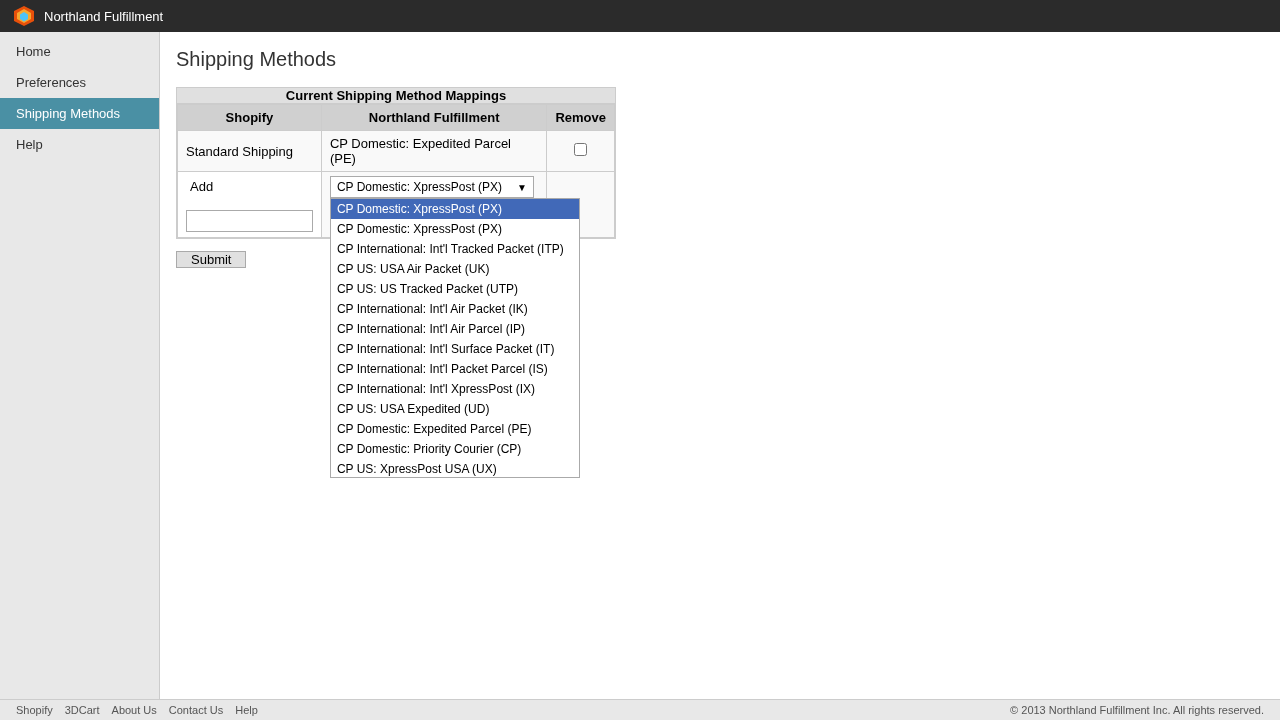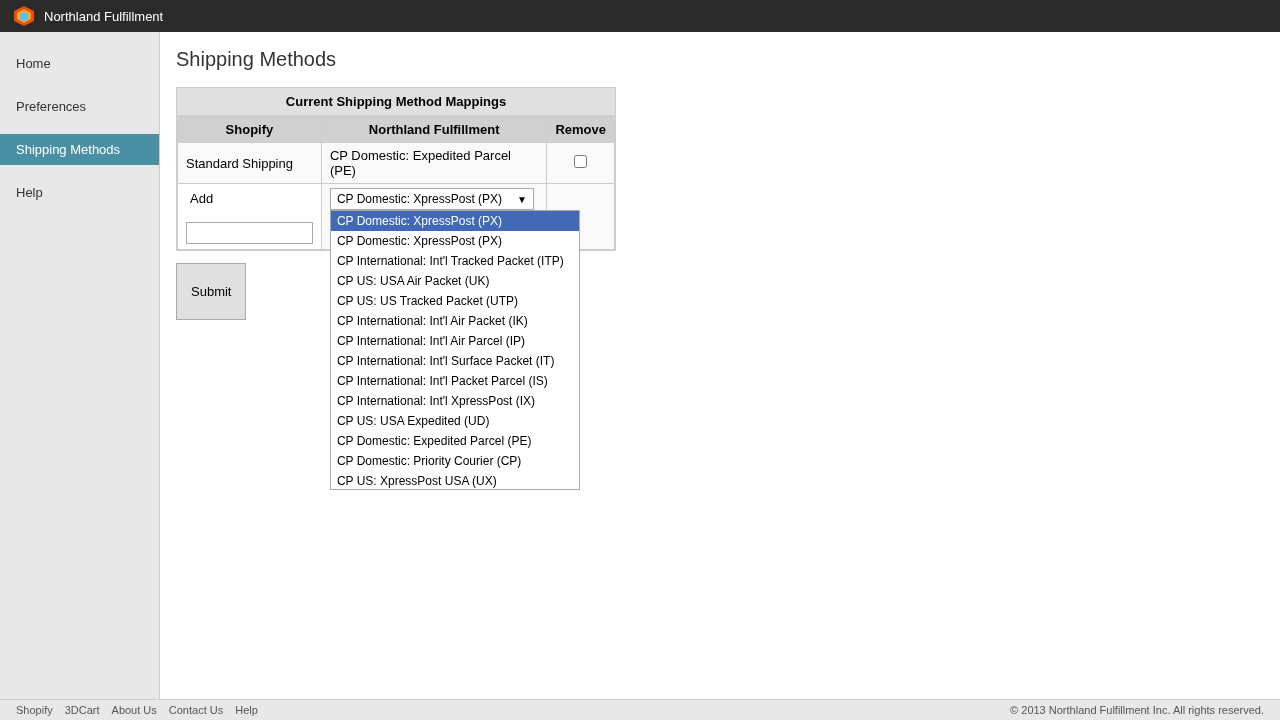--- a/index.html
+++ b/index.html
@@ -37,21 +37,20 @@
       flex-shrink: 0;
       padding-top: 4px;
     }
     .sidebar-item {
       display: block;
       padding: 8px 16px;
       color: #333;
       text-decoration: none;
       cursor: pointer;
       font-size: 13px;
-      margin-top: 12px;
     }
     .sidebar-item.active {
       background: #4a90a4;
       color: white;
     }
 
     
     #content {
       flex: 1;
       padding: 16px;
@@ -69,21 +68,20 @@
 
     
     .panel {
       border: 1px solid #ccc;
       background: #f9f9f9;
       width: 440px;
     }
     .panel-header {
       background: #e0e0e0;
       text-align: center;
-      padding: 6px;
       font-weight: bold;
       font-size: 13px;
       border-bottom: 1px solid #ccc;
     }
     .panel-table {
       width: 100%;
       border-collapse: collapse;
     }
     .panel-table th {
       background: #d0d0d0;
@@ -158,21 +156,21 @@
       cursor: pointer;
       white-space: nowrap;
     }
     .dropdown-option.selected {
       background: #4169b8;
       color: white;
     }
 
     .submit-btn {
       margin-top: 12px;
-      padding: 20px 14px;
+      padding: 0 14px;
       background: #e0e0e0;
       border: 1px solid #aaa;
       cursor: pointer;
       font-size: 13px;
     }
 
     
     #footer {
       background: #e8e8e8;
       border-top: 1px solid #ccc;

